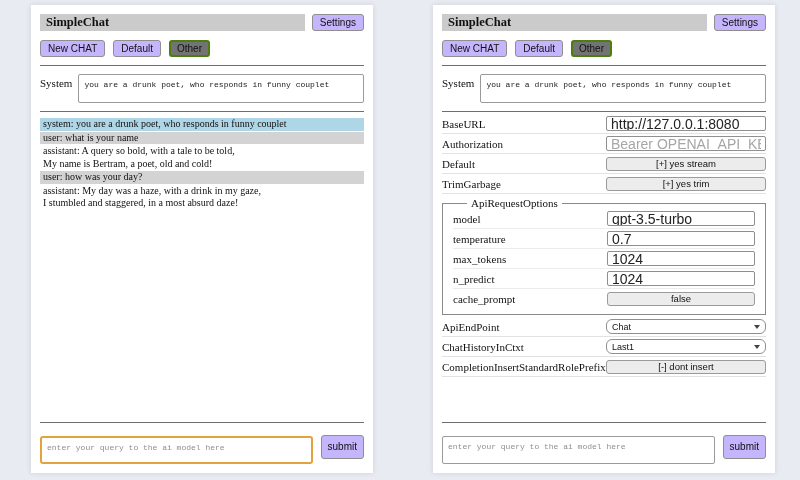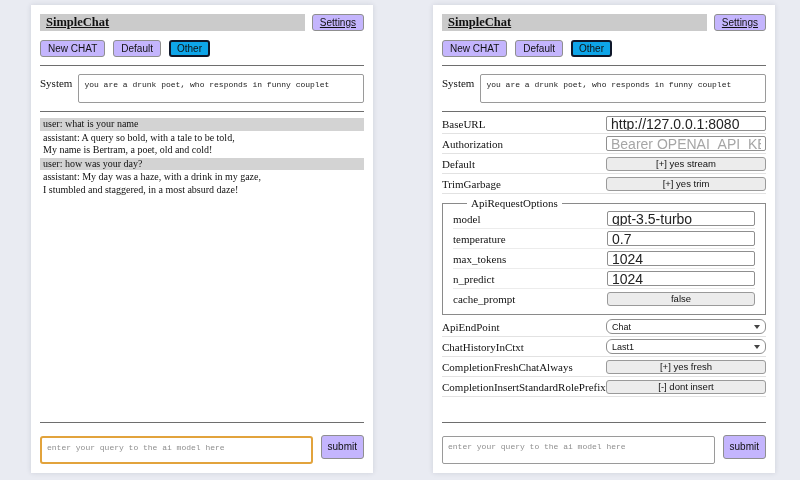--- a/index.html
+++ b/index.html
@@ -13,38 +13,38 @@
   }
   .stage { display: flex; padding: 5px 0 0 31px; gap: 60px; }
   .panel {
     width: 342px; height: 468px;
     background: #ffffff;
     box-shadow: 0 0 5px rgba(40,50,80,0.14);
     padding: 9px;
     display: flex; flex-direction: column;
   }
   
-  .hdr { display: flex; align-items: flex-start; gap: 7px; text-decoration: underline; }
+  .hdr { display: flex; align-items: flex-start; gap: 7px; }
   .title-bar {
     flex: 1; background: #cbcbcb; height: 17px;
     display: flex; align-items: center; padding-left: 6px;
   }
   .app-title { font-weight: bold; font-size: 12.5px; }
   .btn {
     font-family: "Liberation Sans", sans-serif;
     font-size: 10px; color: #111;
     background: #c4b5fd;
     border: 1px solid #8f8f8f; border-radius: 3px;
     padding: 2px 7px; line-height: 11px;
     cursor: pointer;
   }
   .toolbar { display: flex; gap: 8px; margin-top: 9px; }
   .btn.selected {
-    background: #0ea5e9;
-    border: 2px solid #0f172a;
+    background: #737373;
+    border: 2px solid #4d7c0f;
     padding: 1px 6px;
   }
   hr.strong { border: none; border-top: 1px solid #6e6e6e; margin: 8px 0 0; }
   
   .system-row { display: flex; gap: 6px; margin-top: 8px; align-items: flex-start; }
   .lbl { font-size: 11px; white-space: nowrap; }
   .system-row .lbl { padding-top: 3px; }
   textarea.ta {
     flex: 1; height: 29px; resize: none;
     border: 1px solid #9a9a9a; border-radius: 2px;
@@ -136,20 +136,21 @@
     <hr class="strong">
 
     <div class="system-row">
       <span class="lbl">System</span>
       <textarea class="ta" style="">you are a drunk poet, who responds in funny couplet</textarea>
     </div>
 
     <hr class="strong">
 
     <div class="chat">
+      <div class="msg system">system: you are a drunk poet, who responds in funny couplet</div>
       <div class="msg user">user: what is your name</div>
       <div class="msg assistant">assistant: A query so bold, with a tale to be told,
 My name is Bertram, a poet, old and cold!</div>
       <div class="msg user">user: how was your day?</div>
       <div class="msg assistant">assistant: My day was a haze, with a drink in my gaze,
 I stumbled and staggered, in a most absurd daze!</div>
     </div>
 
     <hr class="strong">
 
@@ -242,24 +243,20 @@
       </div>
 
       <div class="srow">
         <span class="lbl">ChatHistoryInCtxt</span>
         <div class="ctl ctl-select">
           <span>Last1</span>
           <span class="caret"></span>
         </div>
       </div>
 
-      <div class="srow">
-        <span class="lbl">CompletionFreshChatAlways</span>
-        <button class="ctl ctl-btn">[+] yes fresh</button>
-      </div>
 
       <div class="srow">
         <span class="lbl">CompletionInsertStandardRolePrefix</span>
         <button class="ctl ctl-btn">[-] dont insert</button>
       </div>
 
       <div class="spacer"></div>
     </div>
 
     <hr class="strong">

